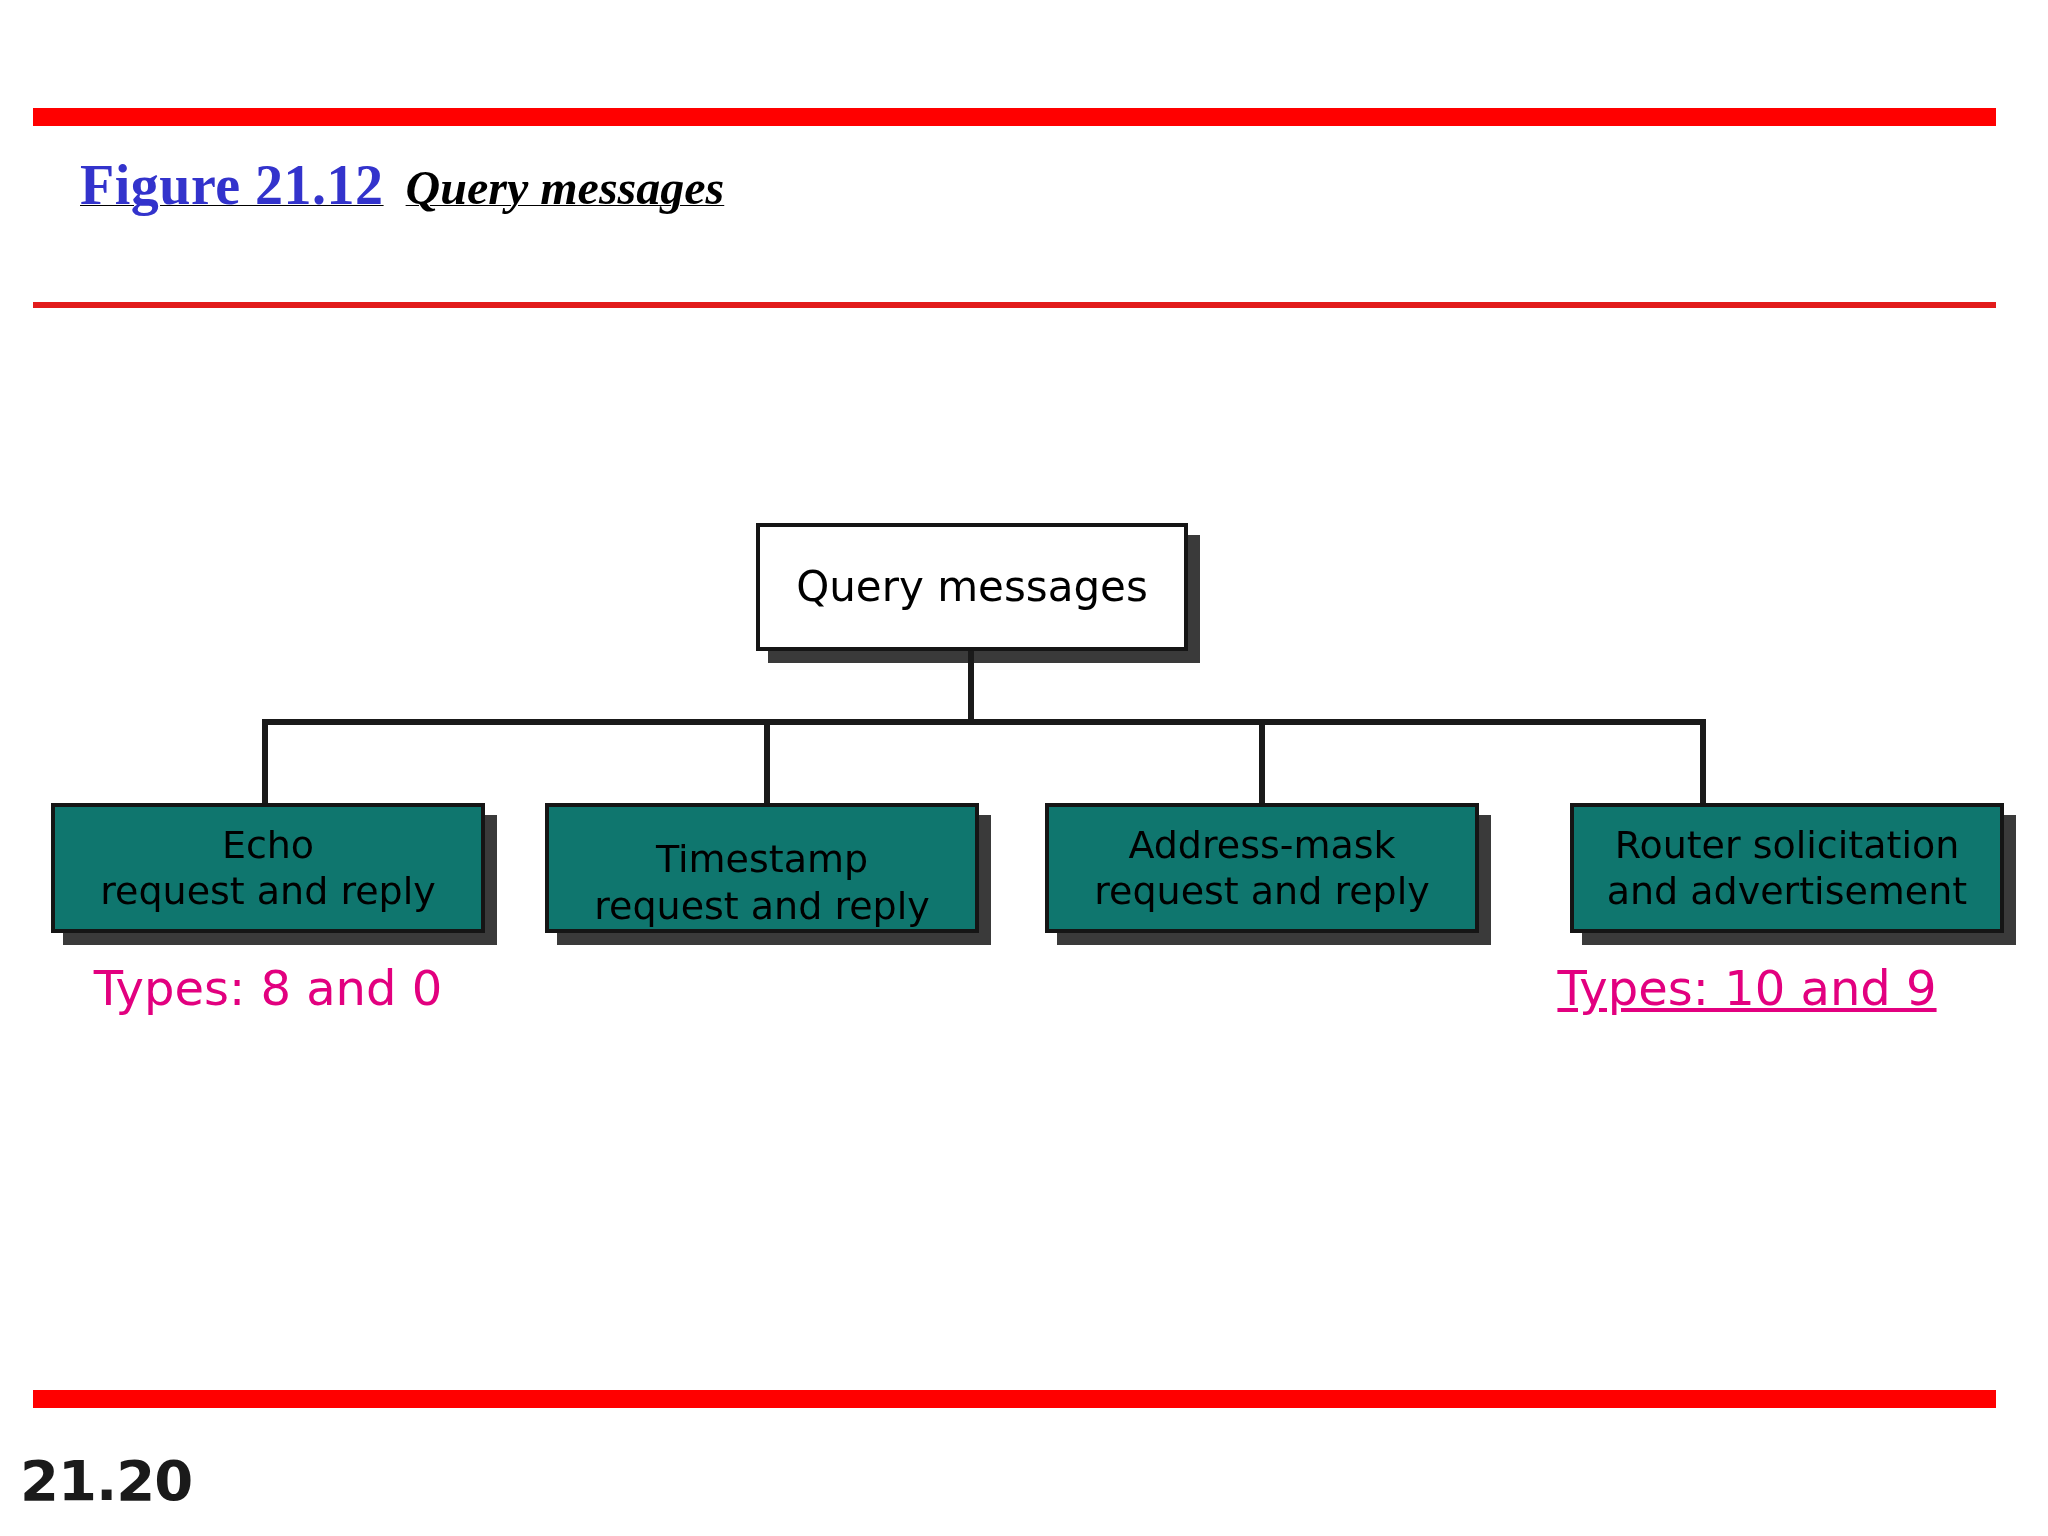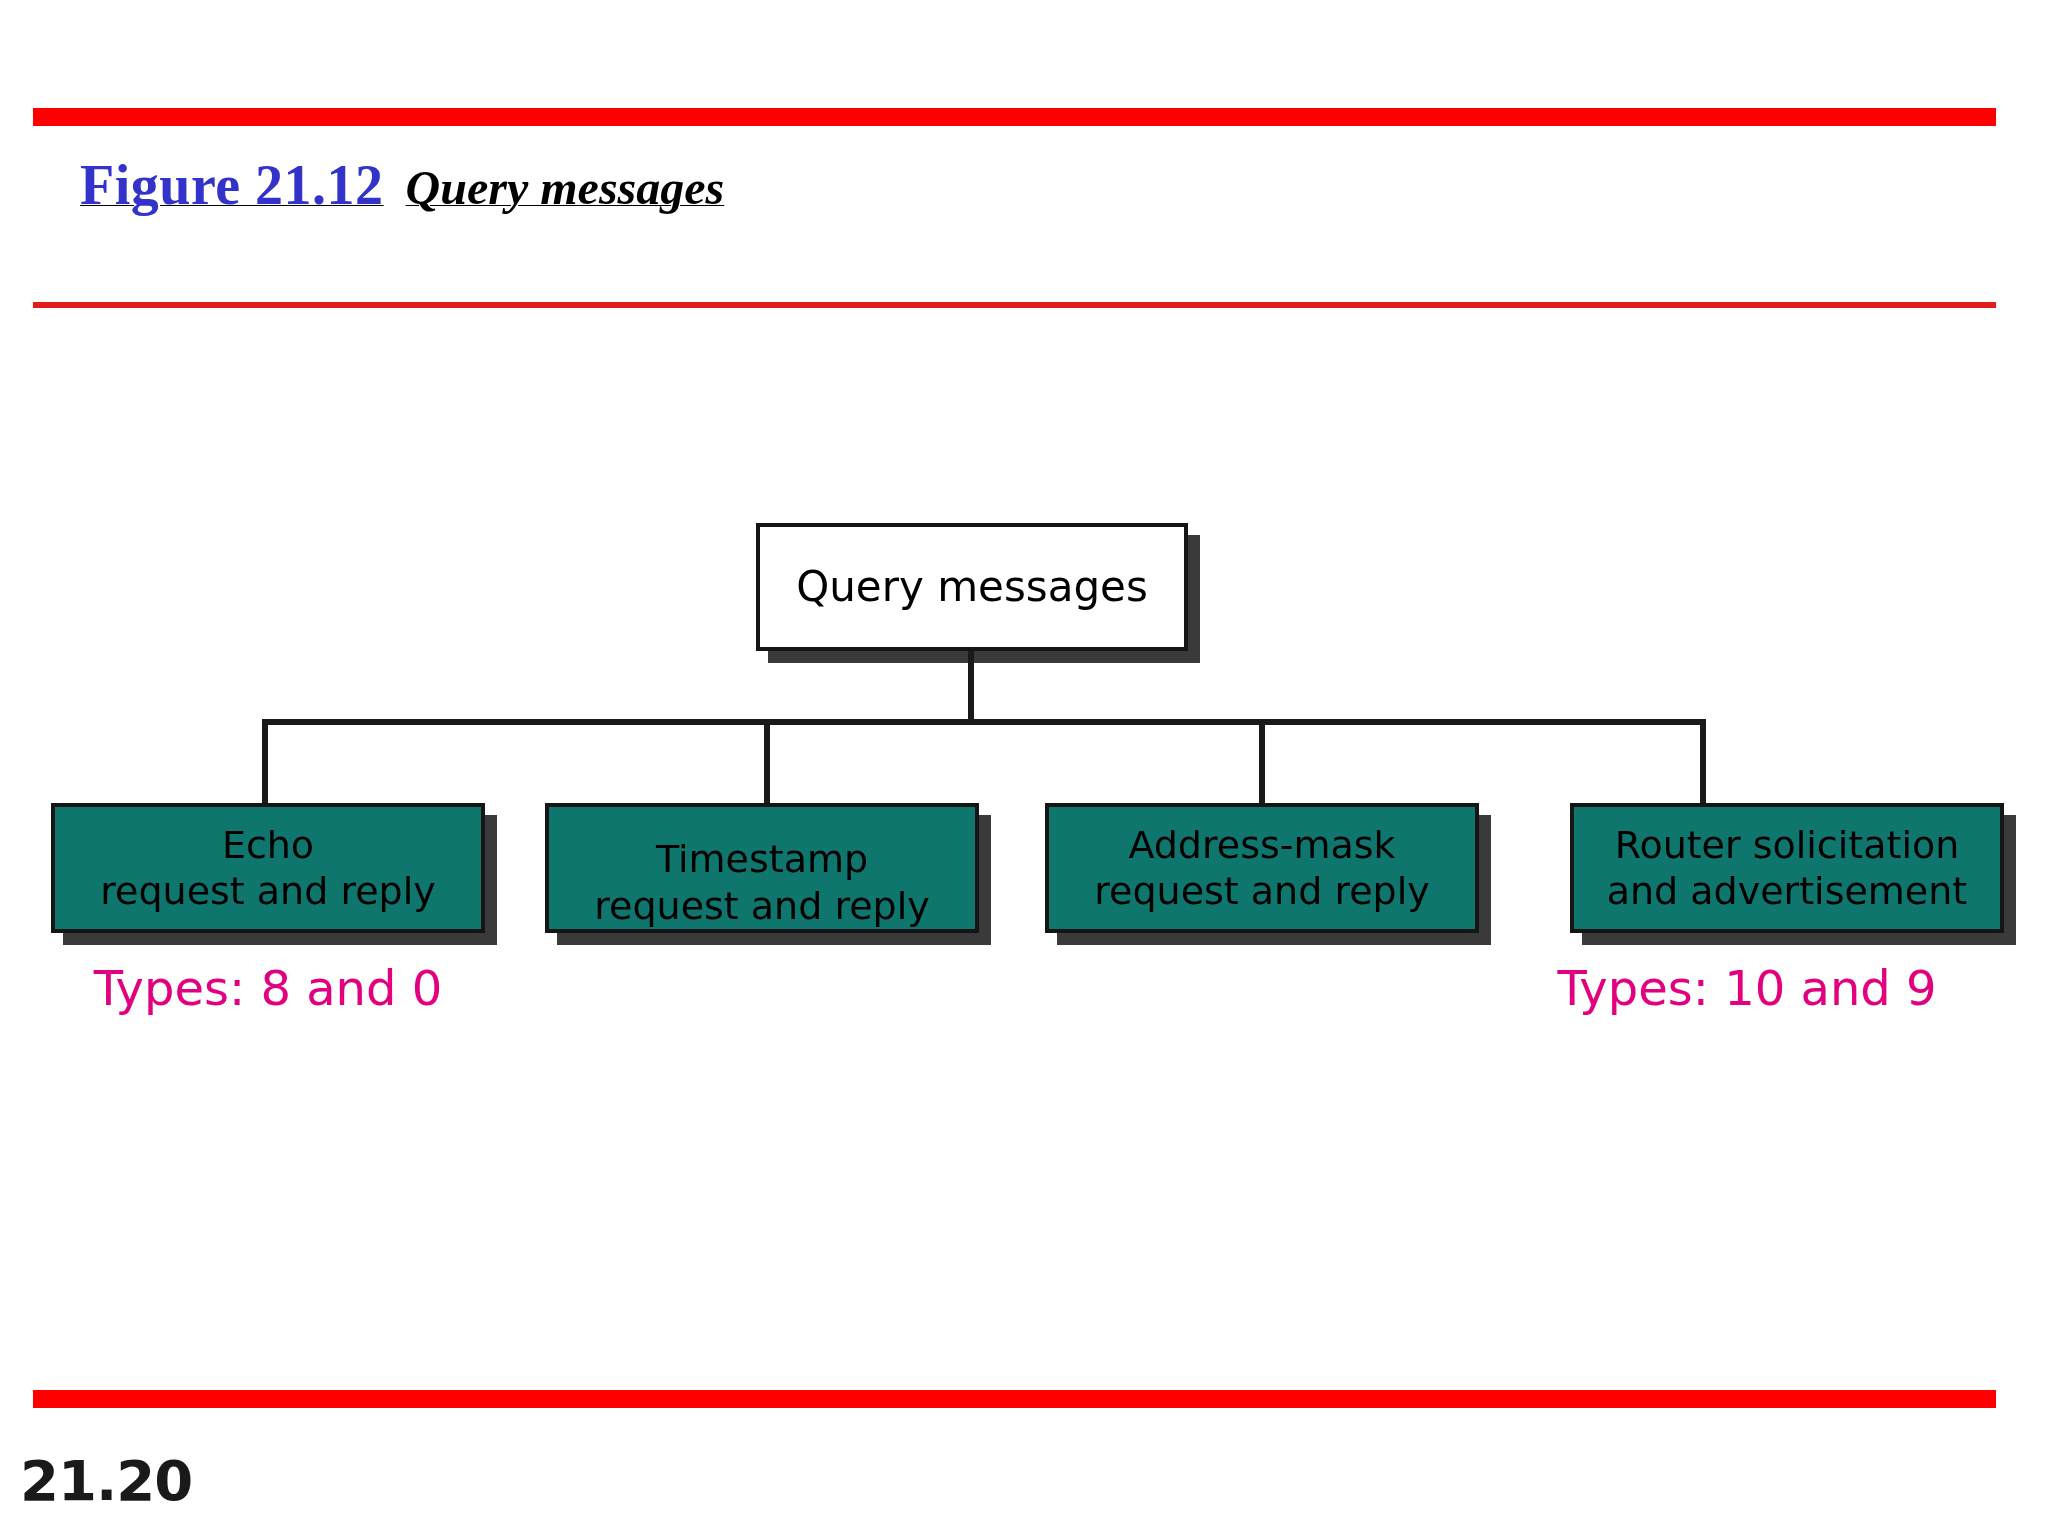--- a/index.html
+++ b/index.html
@@ -146,21 +146,21 @@
     width: 434px;
     text-align: center;
     font-family: "DejaVu Sans", "Liberation Sans", sans-serif;
     font-size: 48px;
     color: #e2007f;
     white-space: nowrap;
   }
   .types-0 { left: 51px; }
   .types-1 { left: 545px; }
   .types-2 { left: 1045px; }
-  .types-3 { left: 1530px; }
+  .types-3 { left: 1530px; text-decoration: underline; }
 </style>
 </head>
 <body>
 
 <div class="rule-top"></div>
 
 <div class="title-row">
   <span class="title-figno">Figure 21.12</span><span class="title-caption">Query messages</span>
 </div>
 

